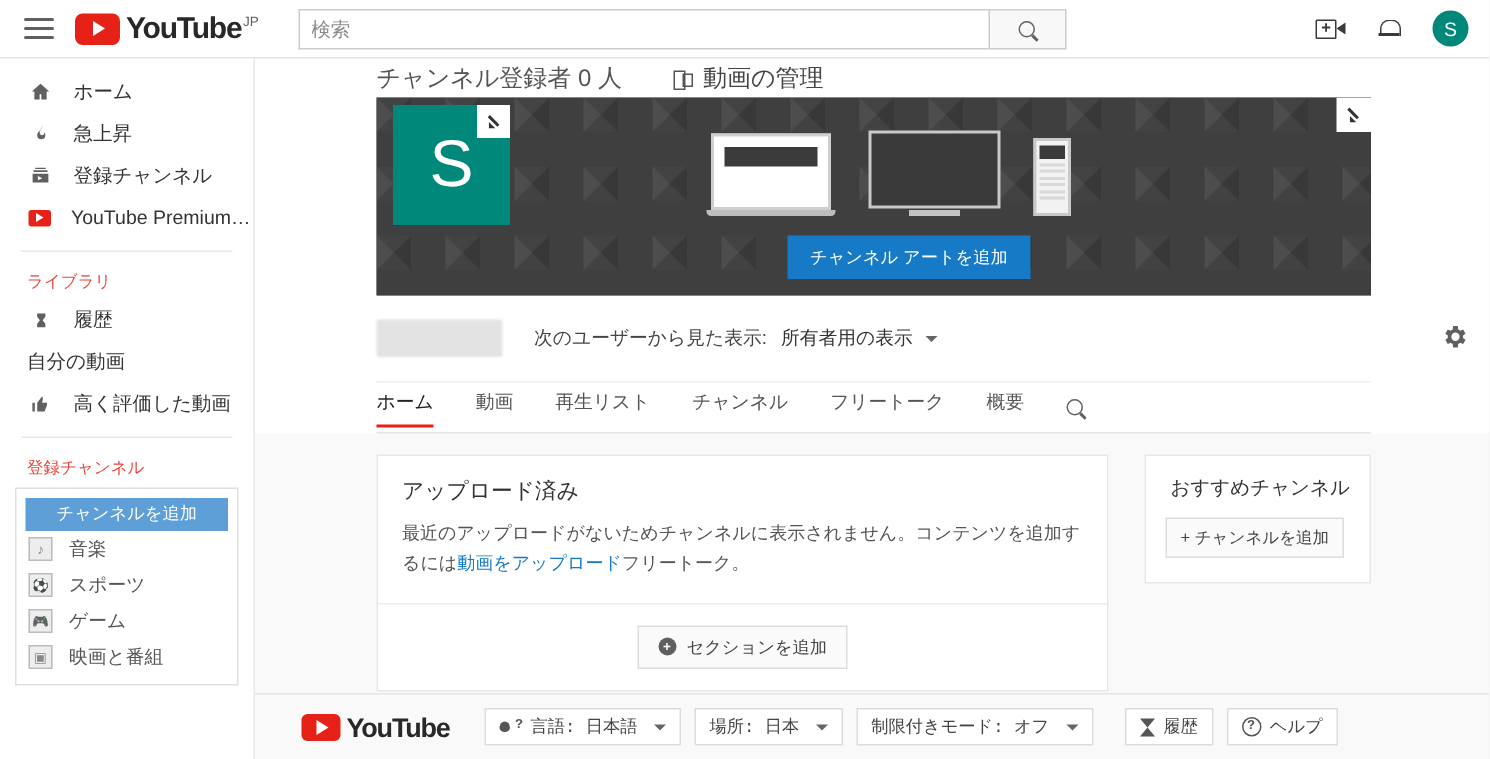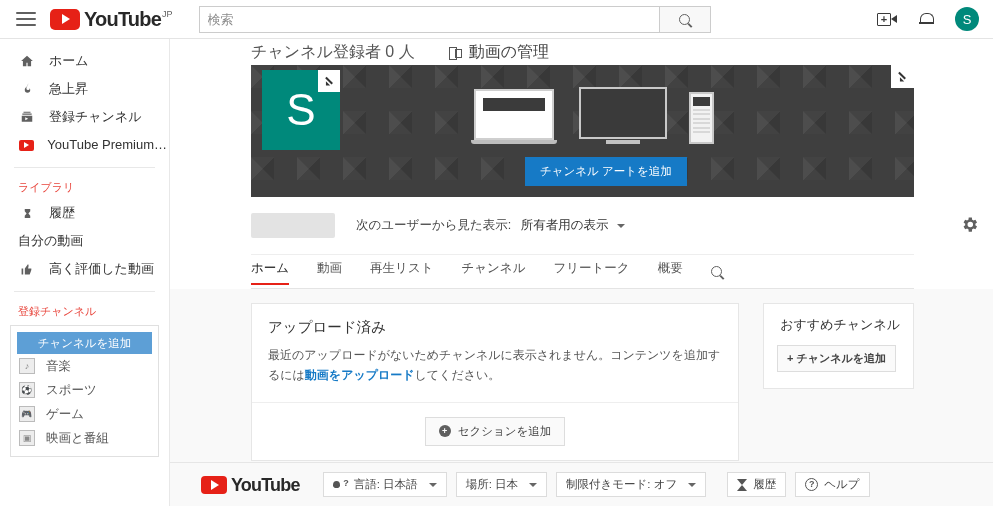--- a/index.html
+++ b/index.html
@@ -189,47 +189,47 @@
   .tab.active { color: #222; }
   .tab.active::after { content: ""; position: absolute; left: 0; right: 0; bottom: 0; height: 2px; background: #e62117; }
   .tab-search { cursor: pointer; display: flex; align-items: center; }
 
   .content-area { display: flex; margin: 14px 0 0 81px; width: 663px; gap: 24px; }
   .card { background: #fff; border: 1px solid #e6e6e6; }
   .card-left { flex: 1; }
   .card-body { padding: 14px 16px 16px; border-bottom: 1px solid #eee; }
   .card-title { font-size: 14.5px; color: #333; margin-bottom: 9px; }
   .card-text { font-size: 12px; color: #555; line-height: 1.65; }
-  .link { color: #167ac6; cursor: pointer; font-weight: bold; }
+  .link { color: #167ac6; cursor: pointer; }
   .card-foot { padding: 14px; display: flex; justify-content: center; }
   .section-btn {
     display: inline-flex; align-items: center; gap: 7px; background: #fafafa; border: 1px solid #ddd;
     font-size: 11.5px; color: #444; padding: 6px 13px; cursor: pointer; font-family: inherit;
   }
   .dot-plus { width: 12px; height: 12px; border-radius: 50%; background: #5f5f5f; color: #fff;
     font-size: 9px; line-height: 12px; text-align: center; font-weight: bold; }
 
   .card-right { width: 151px; padding: 12px 13px 16px; height: fit-content; }
   .right-title { font-size: 13px; color: #333; margin-bottom: 11px; text-align: right; }
   .right-btn { background: #fafafa; border: 1px solid #ddd; font-size: 11px; color: #444;
-    padding: 5px 9px; cursor: pointer; font-family: inherit; font-weight: bold; }
+    padding: 5px 9px; cursor: pointer; font-family: inherit; }
 
   
   .footer {
     position: absolute; left: 170px; bottom: 0; width: 823px; height: 44px;
     background: #f9f9f9; border-top: 1px solid #e6e6e6;
     display: flex; align-items: center; padding-left: 31px; gap: 9px;
   }
   .f-logo { display: flex; align-items: center; margin-right: 14px; }
   .f-logo .logo-play { width: 26px; height: 18px; border-radius: 4px; }
   .f-logo .logo-text { font-size: 18px; }
   .pill {
     display: inline-flex; align-items: center; gap: 6px; height: 25px;
     border: 1px solid #dcdcdc; background: #fff; font-size: 11.5px; color: #444;
-    padding: 0 9px; cursor: pointer;
+    padding: 0 9px; cursor: pointer; font-family: Liberation Mono, monospace;
   }
   .ico-lang { width: 15px; height: 12px; position: relative; display: inline-block; }
   .ico-lang::before { content: ""; position: absolute; left: 0; top: 2px; width: 7px; height: 7px;
     border-radius: 50% 50% 50% 50%/60% 60% 40% 40%; background: #555; }
   .ico-lang::after { content: "?"; position: absolute; right: -1px; top: -1px; font-size: 9px; color: #555; font-weight: bold; }
   .ico-hour { width: 10px; height: 12px; position: relative; display: inline-block; }
   .ico-hour::before { content: ""; position: absolute; left: 0; top: 0; width: 0; height: 0;
     border-left: 5px solid transparent; border-right: 5px solid transparent; border-top: 6px solid #555; }
   .ico-hour::after { content: ""; position: absolute; left: 0; bottom: 0; width: 0; height: 0;
     border-left: 5px solid transparent; border-right: 5px solid transparent; border-bottom: 6px solid #555; }
@@ -438,21 +438,21 @@
           <span class="icon-mag"></span>
         </div>
       </div>
     </div>
 
     <div class="content-area">
       <div class="card card-left">
         <div class="card-body">
           <div class="card-title">アップロード済み</div>
           <div class="card-text">
-            <span>最近のアップロードがないためチャンネルに表示されません。コンテンツを追加するには</span><span class="link">動画をアップロード</span><span>してください。</span>
+            <span>最近のアップロードがないためチャンネルに表示されません。コンテンツを追加するには</span><span class="link">動画をアップロード</span><span>フリートーク。</span>
           </div>
         </div>
         <div class="card-foot">
           <button class="section-btn">
             <span class="dot-plus">+</span>
             <span>セクションを追加</span>
           </button>
         </div>
       </div>
 

